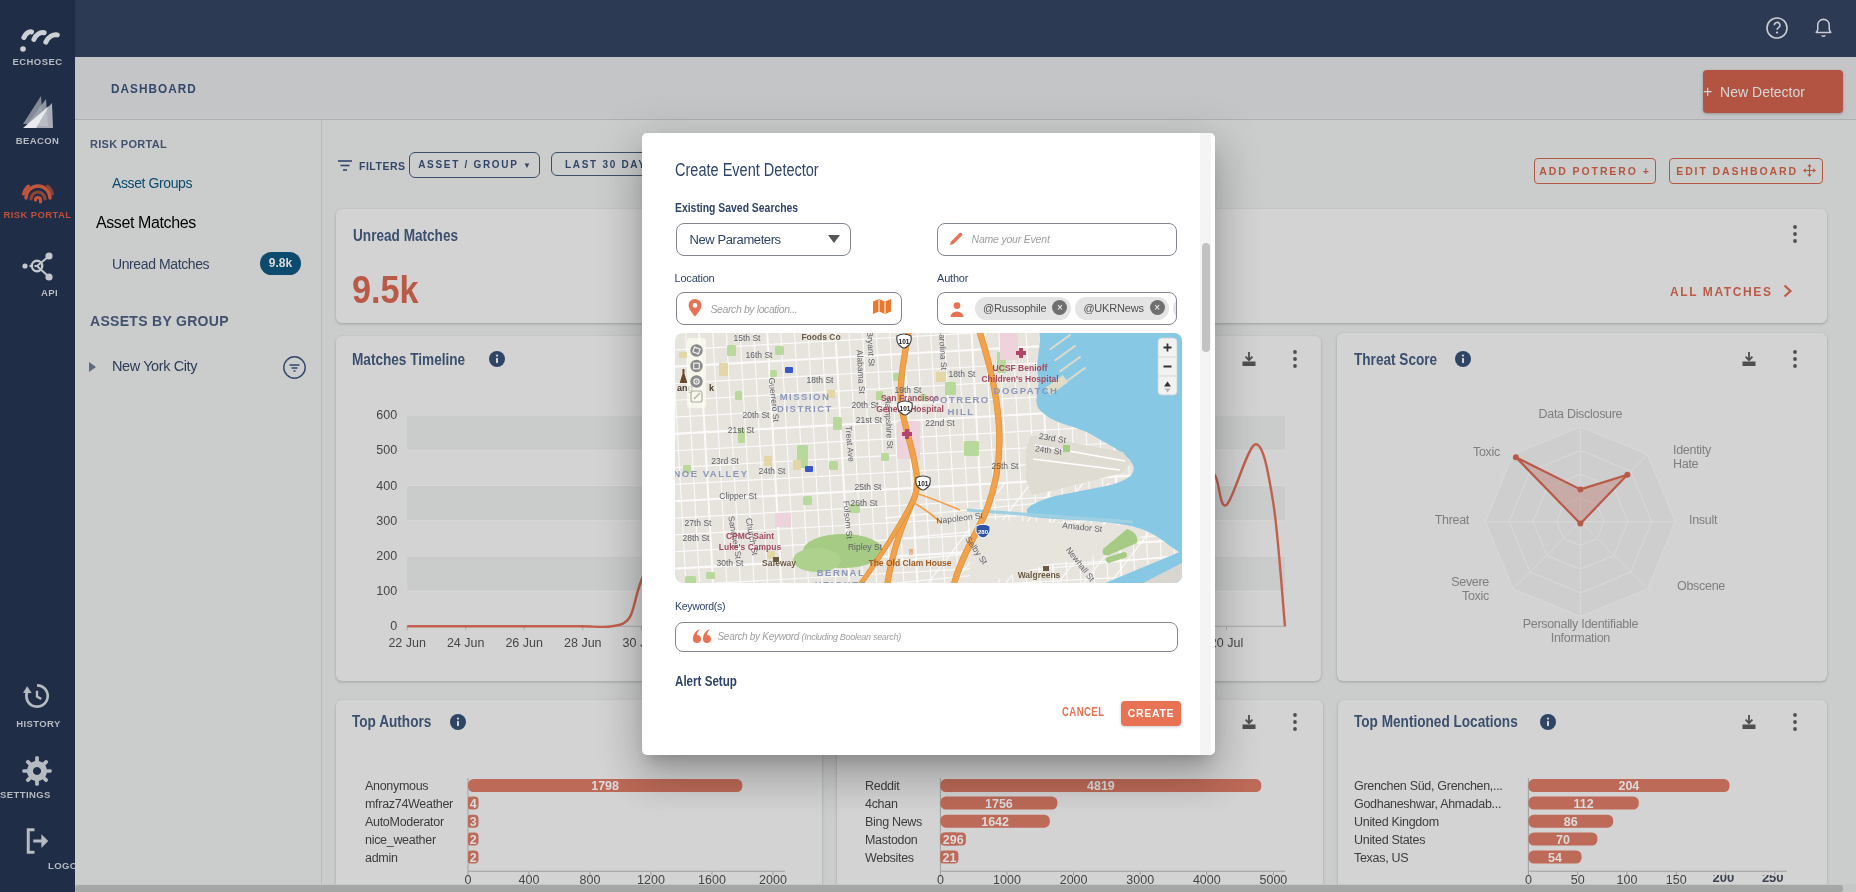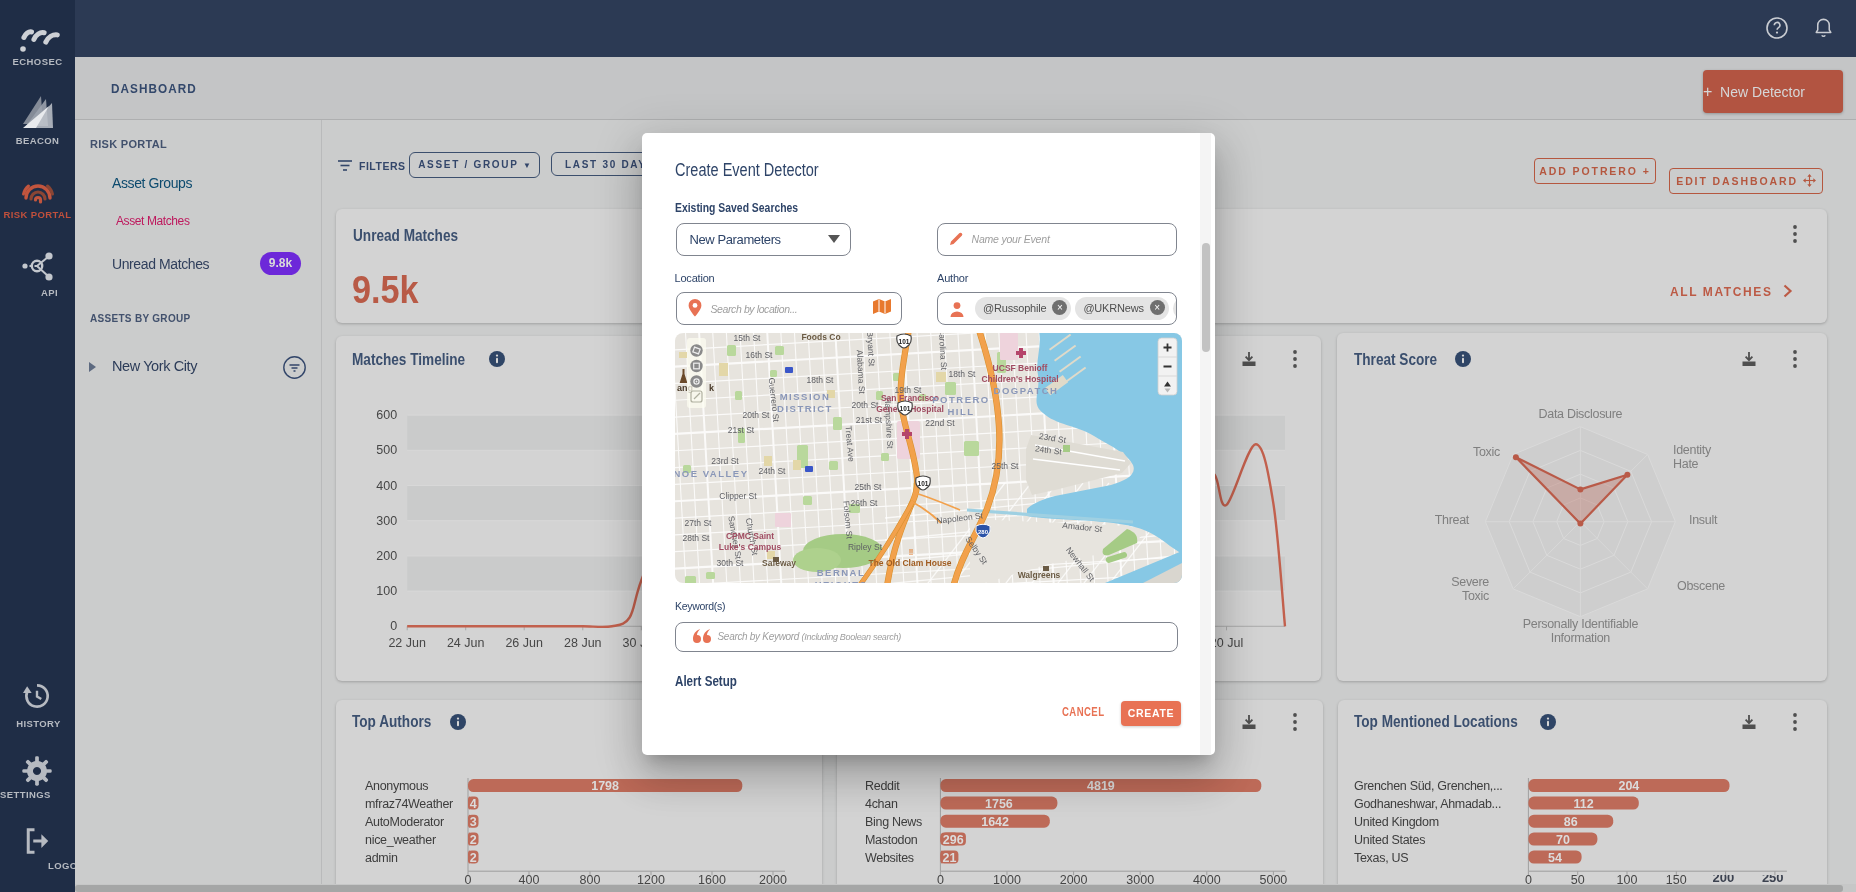--- a/index.html
+++ b/index.html
@@ -83,44 +83,44 @@
     <polygon points="15.5,6.5 21,12 15.5,17.5" fill="#b6bac1"></polygon>
   </svg>
 <div class="abs" style="left:0;top:860px;width:91px;text-align:right;font-size:9.5px;font-weight:bold;letter-spacing:.4px;color:#b6bac1">LOGOUT</div>
 <div class="abs" style="left:75px;top:57px;width:1781px;height:62px;background:#c4c5c6;border-bottom:1px solid #aeafb0"></div>
 <div class="abs" style="left:111px;top:81px;font-size:13.5px;font-weight:bold;letter-spacing:1.2px;color:#33486b;transform:scaleX(0.87);transform-origin:0 50%">DASHBOARD</div>
 <div class="abs" style="left:1703px;top:70px;width:140px;height:43px;background:#b25441;border-radius:4px;box-shadow:0 1px 3px rgba(0,0,0,.25)"></div>
 <div class="abs" style="left:1703px;top:70px;width:140px;height:43px;line-height:43px;text-align:left;font-size:14px;color:#d6d7d8;white-space:nowrap"><span style="font-size:16px">+</span>&nbsp;&nbsp;New Detector</div>
 <div class="abs" style="left:75px;top:120px;width:246px;height:772px;background:#cbcccc;border-right:1px solid #b9babb"></div>
 <div class="abs" style="left:90px;top:138px;font-size:11px;font-weight:600;letter-spacing:.3px;color:#42516d">RISK PORTAL</div>
 <div class="abs" style="left:112px;top:175px;font-size:14px;letter-spacing:-0.4px;color:#0c4a6e">Asset Groups</div>
-<div class="abs" style="left:116px;top:214px;font-size:12px;letter-spacing:-0.4px;color:#be185d">Asset Matches</div>
+<div class="abs" style="left:96px;top:214px;font-size:16px;letter-spacing:-0.4px;color:#000000">Asset Matches</div>
 <div class="abs" style="left:112px;top:256px;font-size:14px;letter-spacing:-0.4px;color:#303f5c">Unread Matches</div>
-<div class="abs" style="left:260px;top:252px;width:41px;height:23px;border-radius:12px;background:#6d28d9;text-align:center;line-height:23px;font-size:12px;font-weight:bold;color:#dadada">9.8k</div>
-<div class="abs" style="left:90px;top:313px;font-size:10px;font-weight:600;letter-spacing:.3px;color:#42516d">ASSETS BY GROUP</div>
+<div class="abs" style="left:260px;top:252px;width:41px;height:23px;border-radius:12px;background:#0c4a6e;text-align:center;line-height:23px;font-size:12px;font-weight:bold;color:#dadada">9.8k</div>
+<div class="abs" style="left:90px;top:313px;font-size:14px;font-weight:600;letter-spacing:.3px;color:#42516d">ASSETS BY GROUP</div>
 <svg class="abs" style="left:86px;top:360px" width="12" height="14" viewBox="0 0 12 14">
     <polygon points="3,2 10,7 3,12" fill="#5d6a80"></polygon>
   </svg>
 <div class="abs" style="left:112px;top:358px;font-size:14.5px;letter-spacing:-0.4px;color:#2c3c59">New York City</div>
 <svg class="abs" style="left:283px;top:356px" width="23" height="23" viewBox="0 0 23 23">
     <circle cx="11.5" cy="11.5" r="10.7" stroke="#33466a" stroke-width="1.4" fill="none"></circle>
     <line x1="6.5" y1="9" x2="16.5" y2="9" stroke="#33466a" stroke-width="1.5"></line>
     <line x1="8.5" y1="12" x2="14.5" y2="12" stroke="#33466a" stroke-width="1.5"></line>
     <line x1="10.5" y1="15" x2="12.5" y2="15" stroke="#33466a" stroke-width="1.5"></line>
   </svg>
 <svg class="abs" style="left:337px;top:158px" width="16" height="15" viewBox="0 0 16 15">
     <line x1="1" y1="3" x2="15" y2="3" stroke="#33466a" stroke-width="1.6"></line>
     <line x1="3.5" y1="7.5" x2="12.5" y2="7.5" stroke="#33466a" stroke-width="1.6"></line>
     <line x1="6" y1="12" x2="10" y2="12" stroke="#33466a" stroke-width="1.6"></line>
   </svg>
 <div class="abs" style="left:359px;top:160px;font-size:10.5px;font-weight:bold;letter-spacing:0.5px;color:#33466a">FILTERS</div>
 <div class="abs" style="left:409px;top:152px;width:129px;height:24px;border:1.6px solid #3c4f6d;border-radius:6px;text-align:center;line-height:24px;font-size:10px;font-weight:bold;letter-spacing:1.7px;color:#33466a;white-space:nowrap">ASSET / GROUP <span style="font-size:8px;letter-spacing:0">▼</span></div>
 <div class="abs" style="left:551px;top:152px;width:160px;height:24px;border:1.6px solid #3c4f6d;border-radius:6px;line-height:24px;font-size:10px;font-weight:bold;letter-spacing:1.7px;color:#33466a;white-space:nowrap;padding-left:13px;box-sizing:border-box">LAST 30 DAYS ▼</div>
 <div class="abs" style="left:1534px;top:158px;width:120px;height:24px;border:1.4px solid #b5573f;border-radius:4px;text-align:center;line-height:24px;font-size:10.5px;font-weight:bold;letter-spacing:1.9px;color:#b5573f;white-space:nowrap">ADD POTRERO +</div>
-<div class="abs" style="left:1669px;top:168px;width:152px;height:24px;border:1.4px solid #b5573f;border-radius:4px;text-align:center;line-height:24px;font-size:10.5px;font-weight:bold;letter-spacing:1.9px;color:#b5573f;white-space:nowrap">EDIT DASHBOARD&nbsp;<svg width="13" height="13" viewBox="0 0 24 24" style="vertical-align:-2px">
+<div class="abs" style="left:1669px;top:158px;width:152px;height:24px;border:1.4px solid #b5573f;border-radius:4px;text-align:center;line-height:24px;font-size:10.5px;font-weight:bold;letter-spacing:1.9px;color:#b5573f;white-space:nowrap">EDIT DASHBOARD&nbsp;<svg width="13" height="13" viewBox="0 0 24 24" style="vertical-align:-2px">
       <g fill="#b5573f">
         <polygon points="12,0 16,5 8,5"></polygon>
         <polygon points="12,24 16,19 8,19"></polygon>
         <polygon points="0,12 5,8 5,16"></polygon>
         <polygon points="24,12 19,8 19,16"></polygon>
         <rect x="11" y="4" width="2" height="16"></rect>
         <rect x="4" y="11" width="16" height="2"></rect>
       </g>
     </svg></div>
 <div class="card" style="left:336px;top:209px;width:1491px;height:114px"></div>

